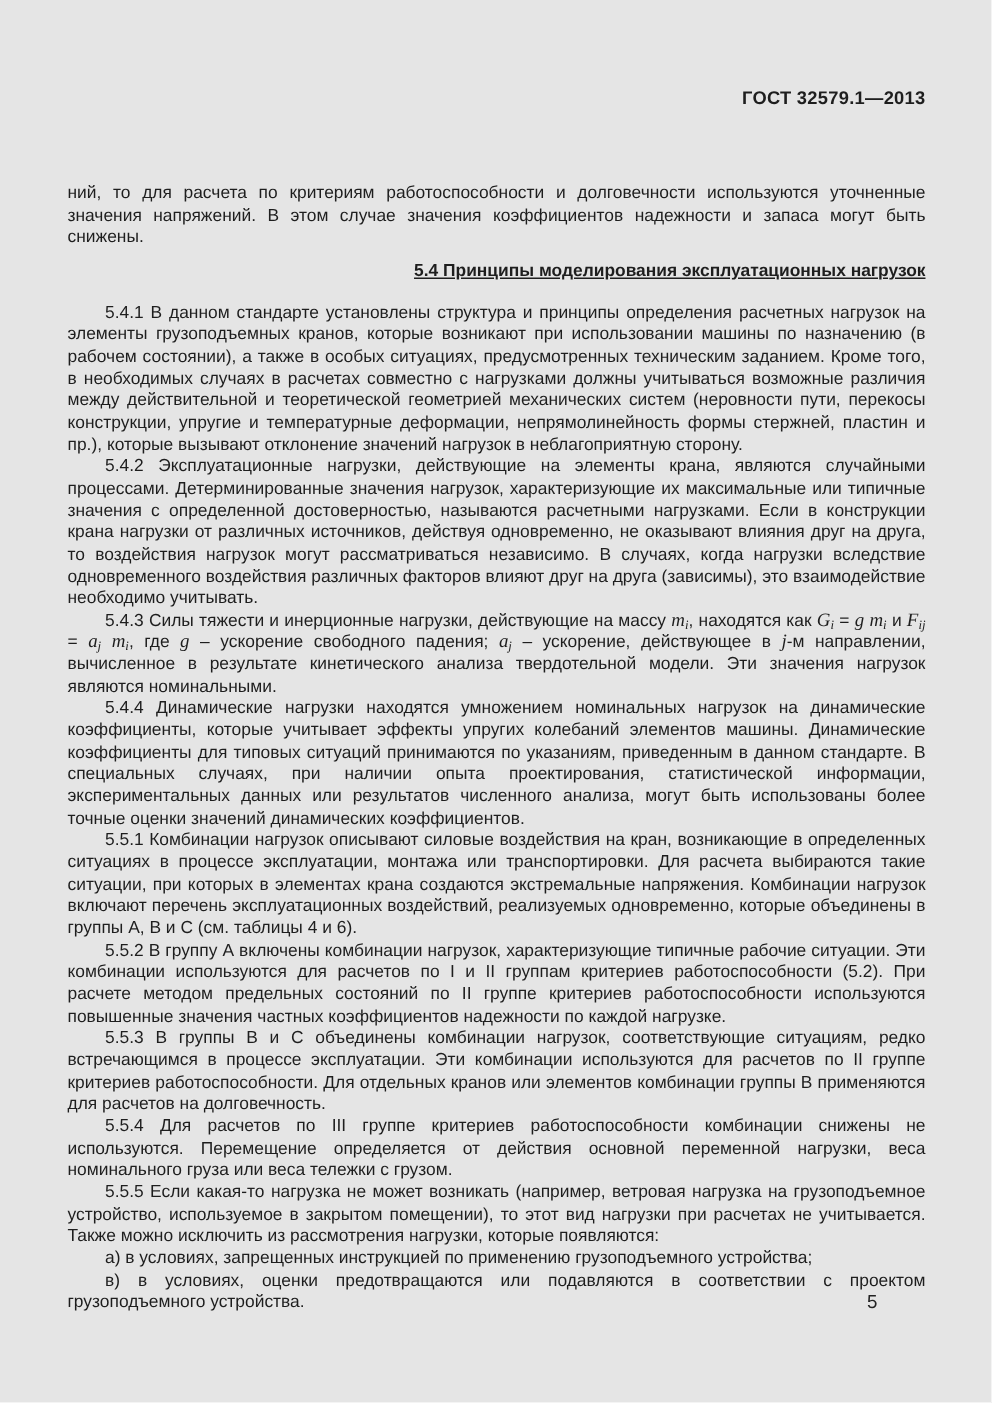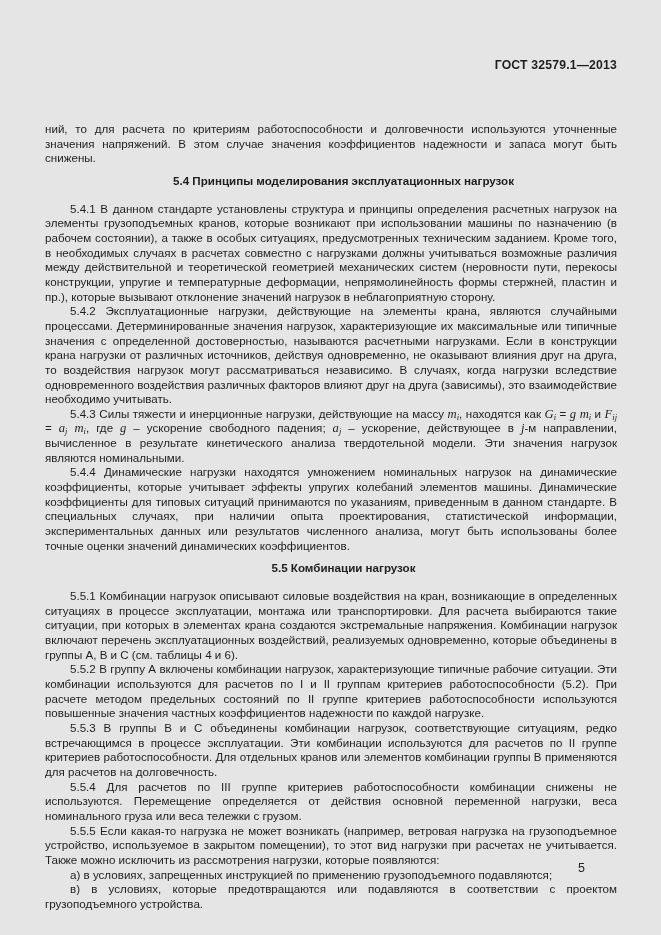--- a/index.html
+++ b/index.html
@@ -44,21 +44,22 @@
   .content p.continuation {
     text-indent: 0;
     margin-top: 36px;
   }
   .content h2.heading {
     font-size: 11.6px;
     line-height: 14.65px;
     font-weight: bold;
     margin: 8px 0 13px 0;
     text-indent: 25px;
-    text-align: center;
+    text-align: right;
+    text-decoration: underline;
   }
   .mv {
     font-family: "Liberation Serif", serif;
     font-style: italic;
     font-size: 12.6px;
     line-height: 1;
   }
   .mv sub {
     font-size: 8.5px;
     font-style: italic;
@@ -81,24 +82,23 @@
     <span>ГОСТ 32579.1—2013</span>
   </div>
 
   <div class="content">
       <p class="continuation">ний, то для расчета по критериям работоспособности и долговечности используются уточненные значения напряжений. В этом случае значения коэффициентов надежности и запаса могут быть снижены.</p>
       <h2 class="heading">5.4 Принципы моделирования эксплуатационных нагрузок</h2>
       <p class="paragraph">5.4.1 В данном стандарте установлены структура и принципы определения расчетных нагрузок на элементы грузоподъемных кранов, которые возникают при использовании машины по назначению (в рабочем состоянии), а также в особых ситуациях, предусмотренных техническим заданием. Кроме того, в необходимых случаях в расчетах совместно с нагрузками должны учитываться возможные различия между действительной и теоретической геометрией механических систем (неровности пути, перекосы конструкции, упругие и температурные деформации, непрямолинейность формы стержней, пластин и пр.), которые вызывают отклонение значений нагрузок в неблагоприятную сторону.</p>
       <p class="paragraph">5.4.2 Эксплуатационные нагрузки, действующие на элементы крана, являются случайными процессами. Детерминированные значения нагрузок, характеризующие их максимальные или типичные значения с определенной достоверностью, называются расчетными нагрузками. Если в конструкции крана нагрузки от различных источников, действуя одновременно, не оказывают влияния друг на друга, то воздействия нагрузок могут рассматриваться независимо. В случаях, когда нагрузки вследствие одновременного воздействия различных факторов влияют друг на друга (зависимы), это взаимодействие необходимо учитывать.</p>
       <p class="paragraph">5.4.3 Силы тяжести и инерционные нагрузки, действующие на массу <span class="mv">m<sub>i</sub></span>, находятся как <span class="mv">G<sub>i</sub></span> = <span class="mv">g</span> <span class="mv">m<sub>i</sub></span> и <span class="mv">F<sub>ij</sub></span> = <span class="mv">a<sub>j</sub></span> <span class="mv">m<sub>i</sub></span>, где <span class="mv">g</span> – ускорение свободного падения; <span class="mv">a<sub>j</sub></span> – ускорение, действующее в <span class="mv">j</span>-м направлении, вычисленное в результате кинетического анализа твердотельной модели. Эти значения нагрузок являются номинальными.</p>
       <p class="paragraph">5.4.4 Динамические нагрузки находятся умножением номинальных нагрузок на динамические коэффициенты, которые учитывает эффекты упругих колебаний элементов машины. Динамические коэффициенты для типовых ситуаций принимаются по указаниям, приведенным в данном стандарте. В специальных случаях, при наличии опыта проектирования, статистической информации, экспериментальных данных или результатов численного анализа, могут быть использованы более точные оценки значений динамических коэффициентов.</p>
-      <h2 class="heading">5.5 Комбинации нагрузок</h2>
       <p class="paragraph">5.5.1 Комбинации нагрузок описывают силовые воздействия на кран, возникающие в определенных ситуациях в процессе эксплуатации, монтажа или транспортировки. Для расчета выбираются такие ситуации, при которых в элементах крана создаются экстремальные напряжения. Комбинации нагрузок включают перечень эксплуатационных воздействий, реализуемых одновременно, которые объединены в группы А, В и С (см. таблицы 4 и 6).</p>
       <p class="paragraph">5.5.2 В группу А включены комбинации нагрузок, характеризующие типичные рабочие ситуации. Эти комбинации используются для расчетов по I и II группам критериев работоспособности (5.2). При расчете методом предельных состояний по II группе критериев работоспособности используются повышенные значения частных коэффициентов надежности по каждой нагрузке.</p>
       <p class="paragraph">5.5.3 В группы В и С объединены комбинации нагрузок, соответствующие ситуациям, редко встречающимся в процессе эксплуатации. Эти комбинации используются для расчетов по II группе критериев работоспособности. Для отдельных кранов или элементов комбинации группы В применяются для расчетов на долговечность.</p>
       <p class="paragraph">5.5.4 Для расчетов по III группе критериев работоспособности комбинации снижены не используются. Перемещение определяется от действия основной переменной нагрузки, веса номинального груза или веса тележки с грузом.</p>
       <p class="paragraph">5.5.5 Если какая-то нагрузка не может возникать (например, ветровая нагрузка на грузоподъемное устройство, используемое в закрытом помещении), то этот вид нагрузки при расчетах не учитывается. Также можно исключить из рассмотрения нагрузки, которые появляются:</p>
-      <p class="list">а) в условиях, запрещенных инструкцией по применению грузоподъемного подавляются;</p>
-      <p class="list">в) в условиях, которые предотвращаются или подавляются в соответствии с проектом грузоподъемного устройства.</p>
+      <p class="list">а) в условиях, запрещенных инструкцией по применению грузоподъемного устройства;</p>
+      <p class="list">в) в условиях, оценки предотвращаются или подавляются в соответствии с проектом грузоподъемного устройства.</p>
     </div>
 
   <div class="page-number">5</div>
 </div>
 
 </body></html>

